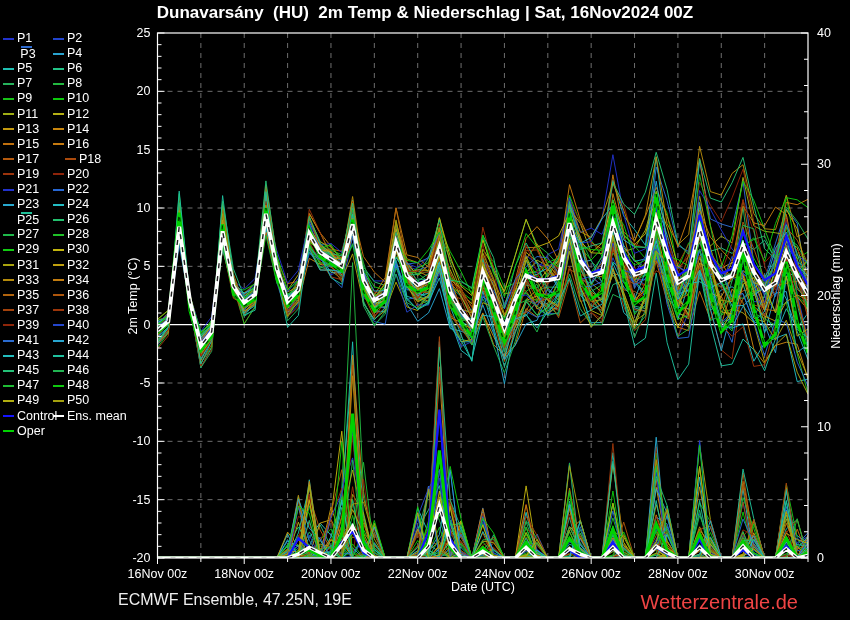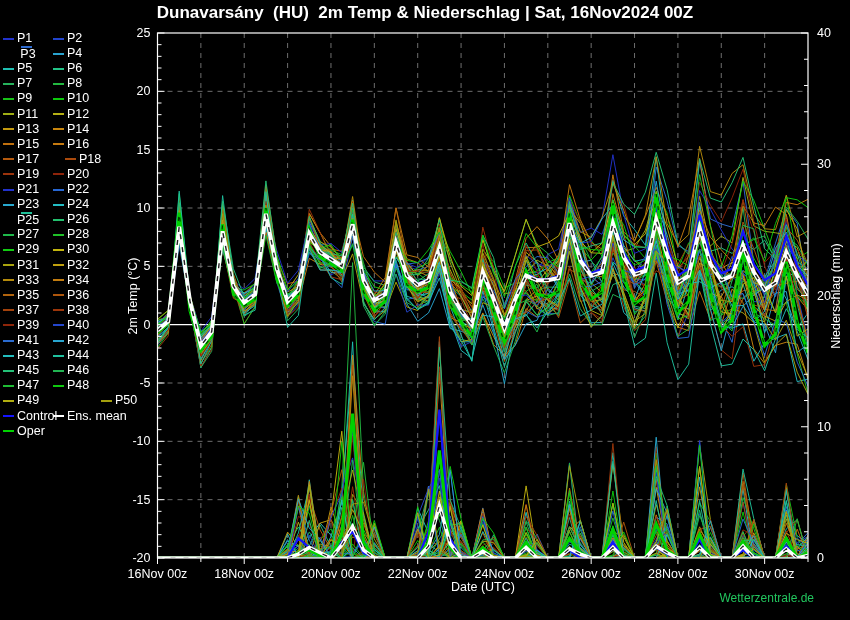--- a/index.html
+++ b/index.html
@@ -5,21 +5,21 @@
   html,body{margin:0;padding:0;background:#000;}
   .stage{position:relative;width:850px;height:620px;background:#000;overflow:hidden;
          font-family:"Liberation Sans",sans-serif;}
   .title{position:absolute;top:3px;left:0;right:0;text-align:center;color:#fff;
          font-size:17px;font-weight:bold;white-space:pre;}
   .legend{position:absolute;left:0;top:0;width:127px;height:450px;}
   .legend-row{position:absolute;display:flex;align-items:center;height:13px;}
   .legend-item{display:flex;align-items:center;color:#fff;font-size:12.5px;line-height:13px;}
   .swatch{display:inline-block;width:11px;height:2px;margin-right:3px;flex:none;}
   .footer-left{position:absolute;left:118px;top:591px;color:#eee;font-size:16px;}
-  .footer-right{position:absolute;right:36px;top:591px;color:#22c55e;font-size:12px;}
+  .footer-right{position:absolute;right:52px;top:591px;color:#ef4444;font-size:20px;}
   svg text{font-family:"Liberation Sans",sans-serif;}
 </style>
 </head>
 <body>
 
 <div class="stage">
   <div class="title">Dunavarsány  (HU)  2m Temp &amp; Niederschlag | Sat, 16Nov2024 00Z</div>
 
   <div class="legend" id="legend">
       <div class="legend-row" style="top: 32px; left: 3px;">
@@ -255,21 +255,21 @@
       <div class="legend-row" style="top: 379.3px; left: 3px;">
         <span class="legend-item" style="width: 50px;">
           <span class="swatch" style="background: rgb(31, 188, 52);"></span>
           <span>P47</span>
         </span>
         <span class="legend-item">
           <span class="swatch" style="background: rgb(15, 201, 15);"></span>
           <span>P48</span>
         </span>
       </div>
-      <div class="legend-row" style="top: 394.4px; left: 3px; gap: 48px;">
+      <div class="legend-row" style="top: 394.4px; left: 3px;">
         <span class="legend-item" style="width: 50px;">
           <span class="swatch" style="background: rgb(178, 174, 16);"></span>
           <span>P49</span>
         </span>
         <span class="legend-item">
           <span class="swatch" style="background: rgb(164, 160, 14);"></span>
           <span>P50</span>
         </span>
       </div>
       <div class="legend-row" style="top: 409.5px; left: 3px;">
@@ -548,14 +548,15 @@
         <text x="504.43333333333334" y="578" text-anchor="middle">24Nov 00z</text>
         <text x="591.1666666666667" y="578" text-anchor="middle">26Nov 00z</text>
         <text x="677.9" y="578" text-anchor="middle">28Nov 00z</text>
         <text x="764.6333333333333" y="578" text-anchor="middle">30Nov 00z</text>
         <text x="483" y="591" text-anchor="middle">Date (UTC)</text>
         <text x="137" y="296" text-anchor="middle" transform="rotate(-90 137 296)">2m Temp (°C)</text>
         <text x="840" y="296" text-anchor="middle" transform="rotate(-90 840 296)">Niederschlag (mm)</text>
       </g>
     </svg>
 
+  <div class="footer-left">ECMWF Ensemble, 47.25N, 19E</div>
   <div class="footer-right">Wetterzentrale.de</div>
 </div>
 
 </body></html>

